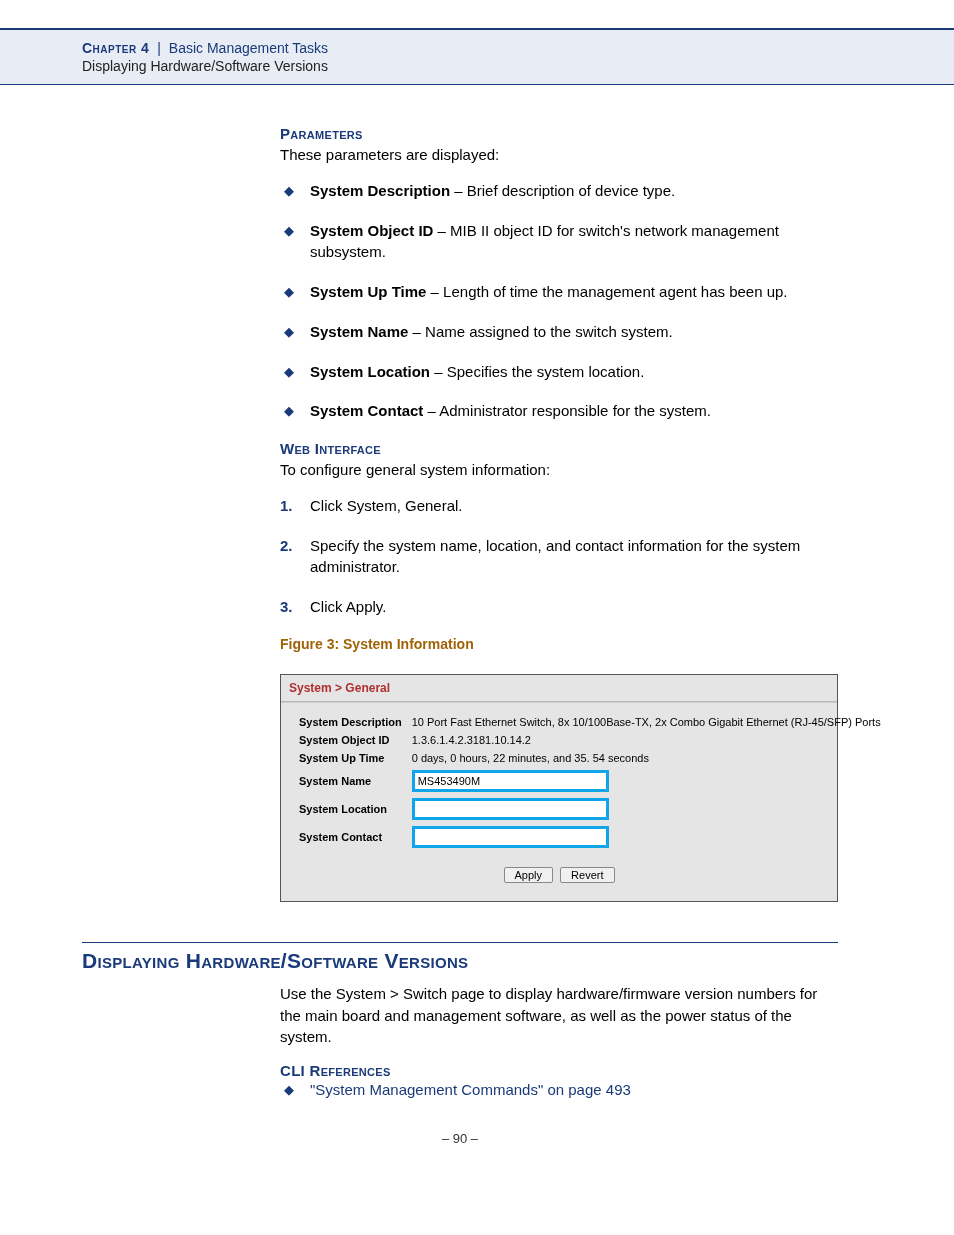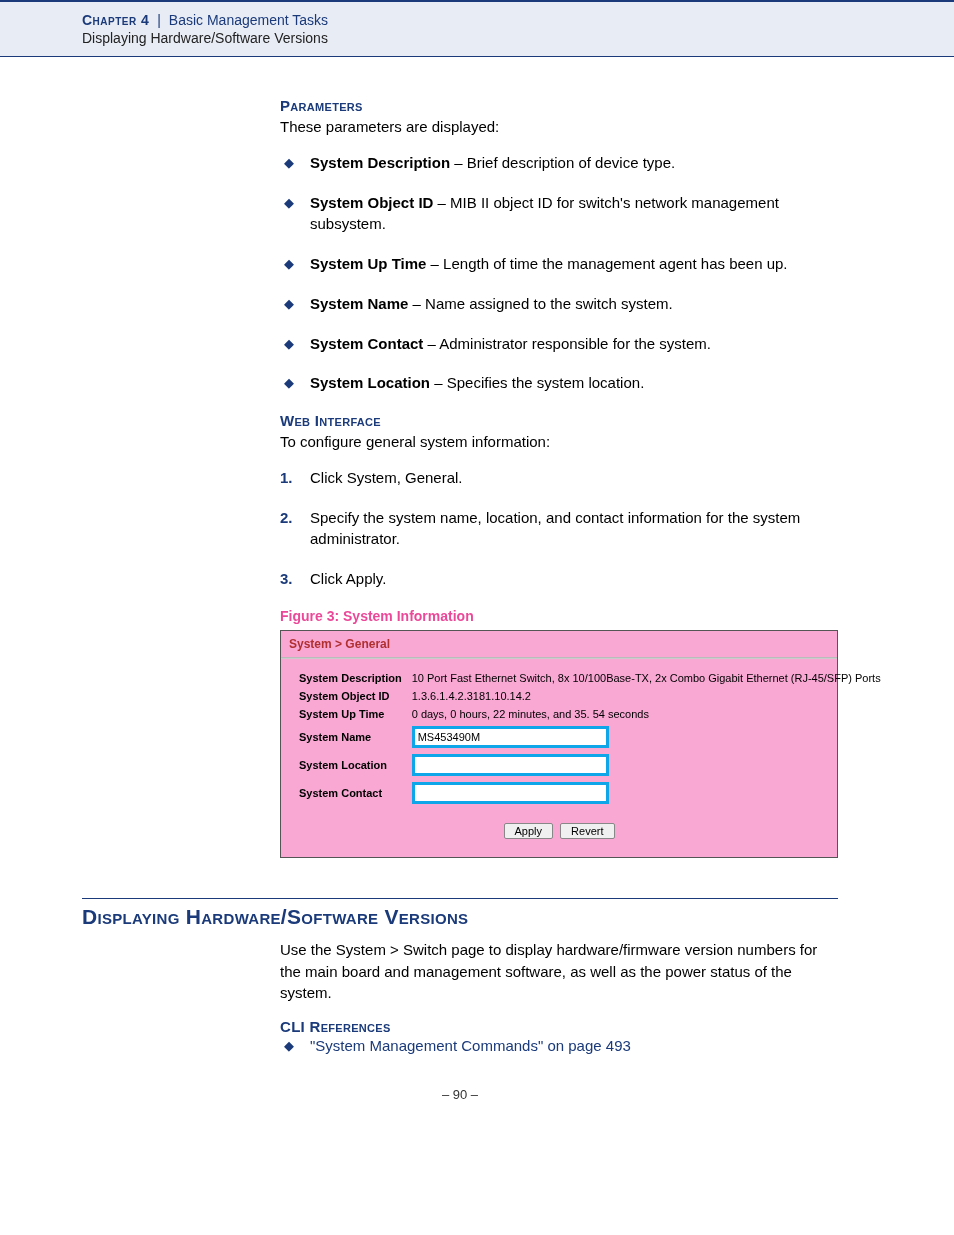--- a/index.html
+++ b/index.html
@@ -14,20 +14,21 @@
     width: 954px;
     margin: 0 auto;
     box-sizing: border-box;
     padding: 0 0 40px 0;
   }
   .header-band {
     background: #e8ecf5;
     border-top: 2px solid #1a3a7a;
     border-bottom: 1px solid #1a3a7a;
     padding: 10px 0 10px 82px;
+    margin-top: 28px;
   }
   .header-line1 { font-size: 14px; }
   .header-line1 .chapter { font-variant: small-caps; font-weight: bold; color: #1a3a7a; letter-spacing: 0.5px; }
   .header-line1 .sep { color: #1a3a7a; padding: 0 4px; }
   .header-line1 .title { color: #1a3a7a; }
   .header-line2 { font-size: 14px; color: #222; margin-top: 2px; }
   .content {
     padding: 40px 116px 0 82px;
   }
   .body-block {
@@ -55,30 +56,30 @@
   ol.steps > li { position: relative; padding-left: 30px; margin: 0 0 18px 0; line-height: 1.45; counter-increment: step; }
   ol.steps > li::before {
     content: counter(step) ".";
     position: absolute;
     left: 0;
     top: 0;
     font-weight: bold;
     color: #1a3a7a;
   }
   .figure-caption {
-    color: #ec4899;
+    color: #a16207;
     font-weight: bold;
     font-size: 14px;
-    margin: 14px 0 6px 0;
+    margin: 14px 0 22px 0;
   }
   .screenshot {
     border: 1px solid #555;
     font-family: Tahoma, Arial, sans-serif;
     font-size: 11px;
-    background: #f9a8d4;
+    background: #e5e5e5;
     margin-bottom: 40px;
   }
   .screenshot .crumb {
     color: #b03030;
     font-weight: bold;
     padding: 6px 8px 6px 8px;
     font-size: 12px;
   }
   .screenshot .divider {
     height: 1px;
@@ -151,22 +152,22 @@
 
     <div class="body-block">
       <div class="smallcaps-heading">Parameters</div>
       <div class="para">These parameters are displayed:</div>
 
       <ul class="diamond">
         <li><b>System Description</b><span> – Brief description of device type.</span></li>
         <li><b>System Object ID</b><span> – MIB II object ID for switch's network management subsystem.</span></li>
         <li><b>System Up Time</b><span> – Length of time the management agent has been up.</span></li>
         <li><b>System Name</b><span> – Name assigned to the switch system.</span></li>
+        <li><b>System Location</b><span> – Specifies the system location.</span></li>
         <li><b>System Contact</b><span> – Administrator responsible for the system.</span></li>
-        <li><b>System Location</b><span> – Specifies the system location.</span></li>
       </ul>
 
       <div class="smallcaps-heading">Web Interface</div>
       <div class="para">To configure general system information:</div>
 
       <ol class="steps">
         <li>Click System, General.</li>
         <li>Specify the system name, location, and contact information for the system administrator.</li>
         <li>Click Apply.</li>
       </ol>

